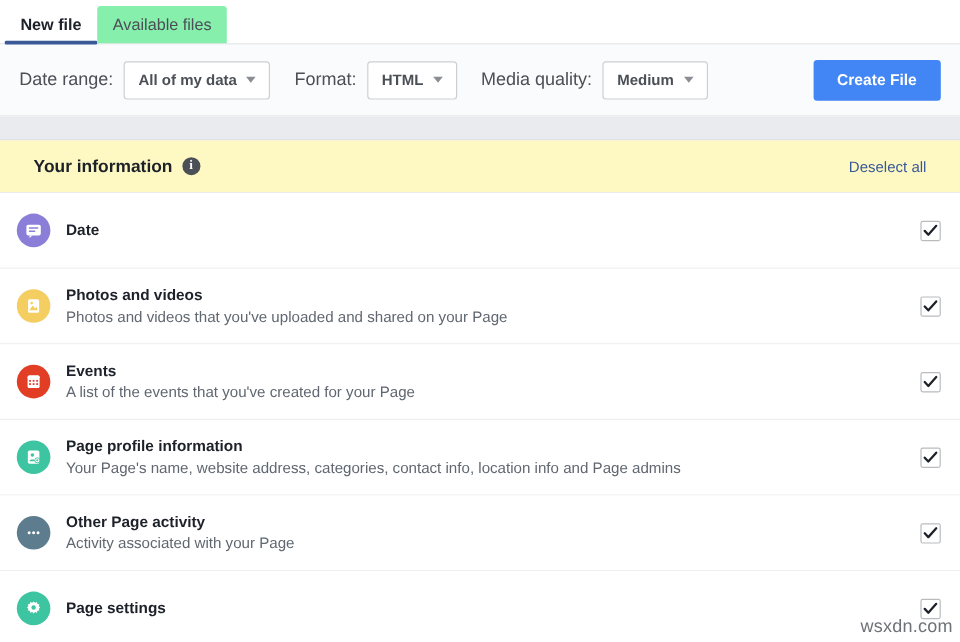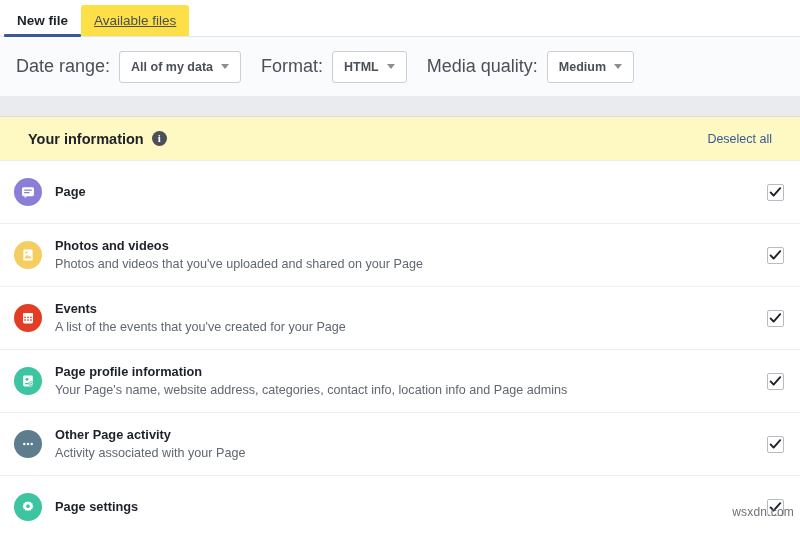--- a/index.html
+++ b/index.html
@@ -41,39 +41,38 @@
   }
   .tab.active::after {
     content: "";
     position: absolute;
     left: 0; right: 0; bottom: -1px;
     height: 3px;
     background: #3b5998;
     border-radius: 1px;
   }
   .tab.inactive {
-    background: #fde047;
+    background: #86efac;
     padding-top: 9px;
     border-top-left-radius: 3px;
     border-top-right-radius: 3px;
-    text-decoration: underline;
   }
 
   
   .toolbar {
     height: 60px;
     background: #fafbfc;
     display: flex;
     align-items: center;
     padding: 0 16px;
     box-sizing: border-box;
     border-bottom: 1px solid #e9ebee;
   }
   .tb-label {
-    font-size: 18px;
+    font-size: 15px;
     color: #4b4f56;
     margin-right: 9px;
     white-space: nowrap;
   }
   .dropdown {
     border: 1px solid #ccd0d5;
     background: #ffffff;
     border-radius: 3px;
     height: 32px;
     display: flex;
@@ -199,22 +198,22 @@
   }
   .checkbox svg {
     position: absolute;
     left: 1px; top: 1px;
   }
 
   
   .watermark {
     position: absolute;
     right: 6px;
-    bottom: 16px;
-    font-size: 12px;
+    bottom: 4px;
+    font-size: 15px;
     color: #6d7278;
     letter-spacing: 0.2px;
     margin-left: 36px;
   }
 </style>
 </head>
 <body>
 
 <div class="tabbar">
   <div class="tab active">
@@ -240,41 +239,42 @@
   </div>
 
   <span class="tb-label">Media quality:</span>
   <div class="dropdown">
     <span>Medium</span>
     <span class="caret"></span>
   </div>
 
   <div class="spacer"></div>
 
+  <button class="create-btn">Create File</button>
 </div>
 
 <div class="band"></div>
 
 <div class="section-head">
   <span class="section-title">Your information</span>
   <span class="info-icon">i</span>
   <span class="deselect">Deselect all</span>
 </div>
 
 <div class="row">
   <span class="row-icon" style="background:#8b7ed8">
     <svg width="16" height="16" viewBox="0 0 16 16">
       <rect x="2" y="3.2" width="12" height="9" rx="1.6" fill="#ffffff"></rect>
       <rect x="4" y="5.4" width="8" height="1.3" rx="0.6" fill="#8b7ed8"></rect>
       <rect x="4" y="8" width="5.5" height="1.3" rx="0.6" fill="#8b7ed8"></rect>
       <path d="M4.6 12.2 L4.6 14.3 L7 12.2 Z" fill="#ffffff"></path>
     </svg>
   </span>
   <div class="row-text">
-    <div class="row-title">Page</div>
+    <div class="row-title">Date</div>
   </div>
   <span class="checkbox">
     <svg width="13" height="13" viewBox="0 0 13 13">
         <path d="M1.6 6.4 L4.6 9.6 L11.2 2.2" stroke="#1d2129" stroke-width="1.9" fill="none" stroke-linecap="round" stroke-linejoin="round"></path>
       </svg>
   </span>
 </div>
 
 <div class="row">
   <span class="row-icon" style="background:#f5ce62">

